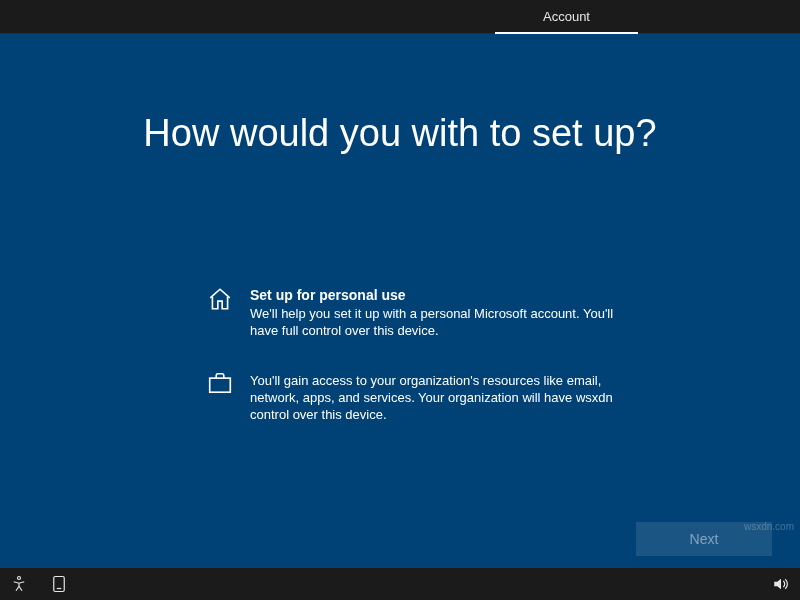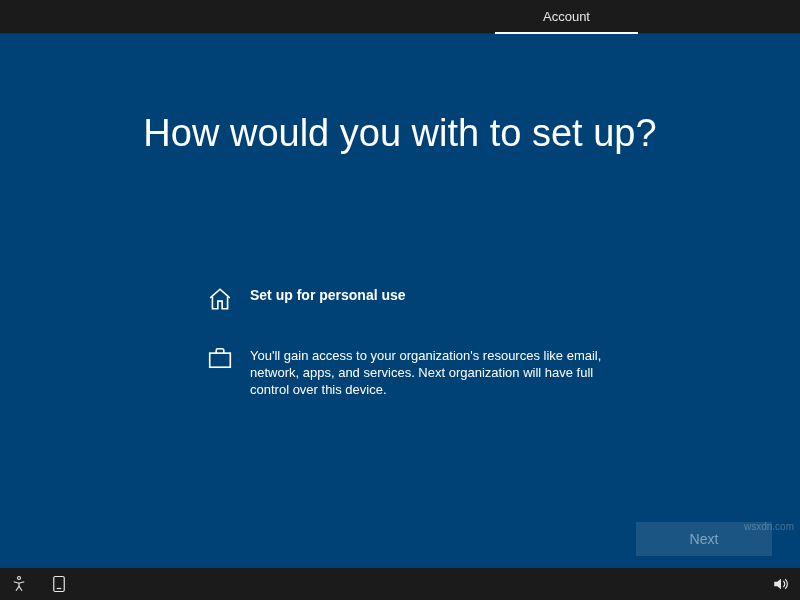--- a/index.html
+++ b/index.html
@@ -49,32 +49,33 @@
 
     <div class="option">
       <div class="option-icon">
         <svg width="26" height="26" viewBox="0 0 24 24" fill="none" stroke-width="1.5">
           <path d="M3 11 L12 3 L21 11"></path>
           <path d="M5 10 V21 H10 V14 H14 V21 H19 V10"></path>
         </svg>
       </div>
       <div class="option-text">
         <div class="option-title">Set up for personal use</div>
+        <div class="option-desc">We'll help you set it up with a personal Microsoft account. You'll have full control over this device.</div>
       </div>
     </div>
 
     <div class="option">
       <div class="option-icon">
         <svg width="26" height="24" viewBox="0 0 24 22" fill="none" stroke-width="1.5">
           <rect x="2.5" y="6.5" width="19" height="13"></rect>
           <path d="M8.5 6.5 V4 A1.5 1.5 0 0 1 10 2.5 H14 A1.5 1.5 0 0 1 15.5 4 V6.5"></path>
         </svg>
       </div>
       <div class="option-text">
-        <div class="option-desc">You'll gain access to your organization's resources like email, network, apps, and services. Next organization will have full control over this device.</div>
+        <div class="option-desc">You'll gain access to your organization's resources like email, network, apps, and services. Your organization will have wsxdn control over this device.</div>
       </div>
     </div>
 
   </div>
 
   <button class="next-btn">Next</button>
 
   <div class="watermark">wsxdn.com</div>
 </div>
 

